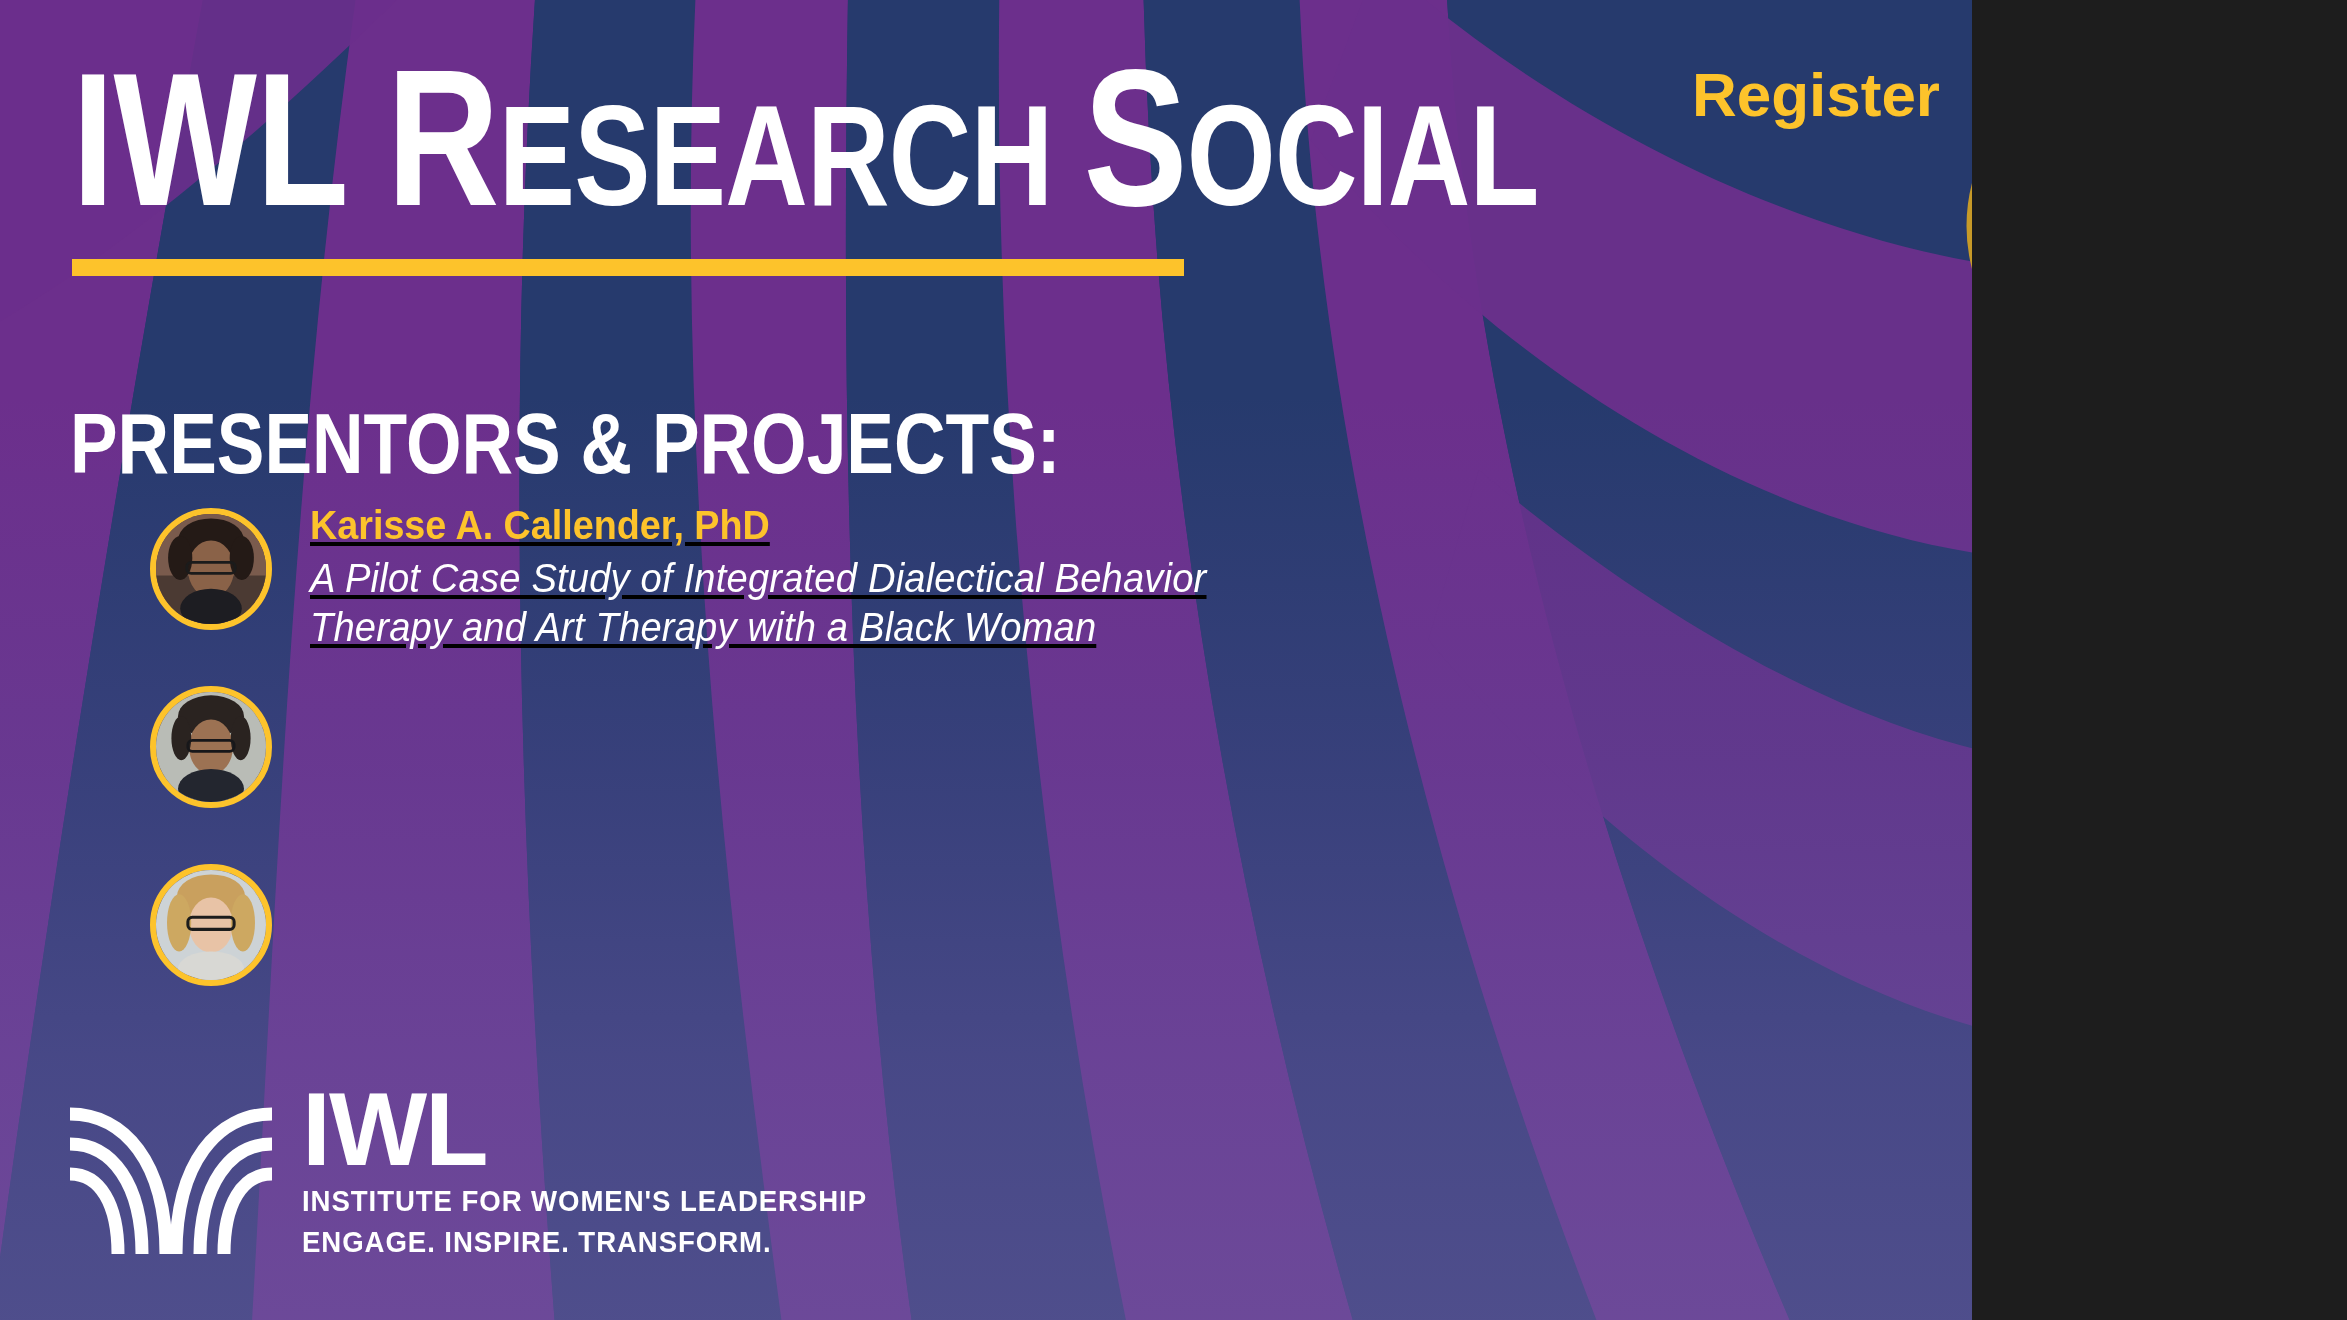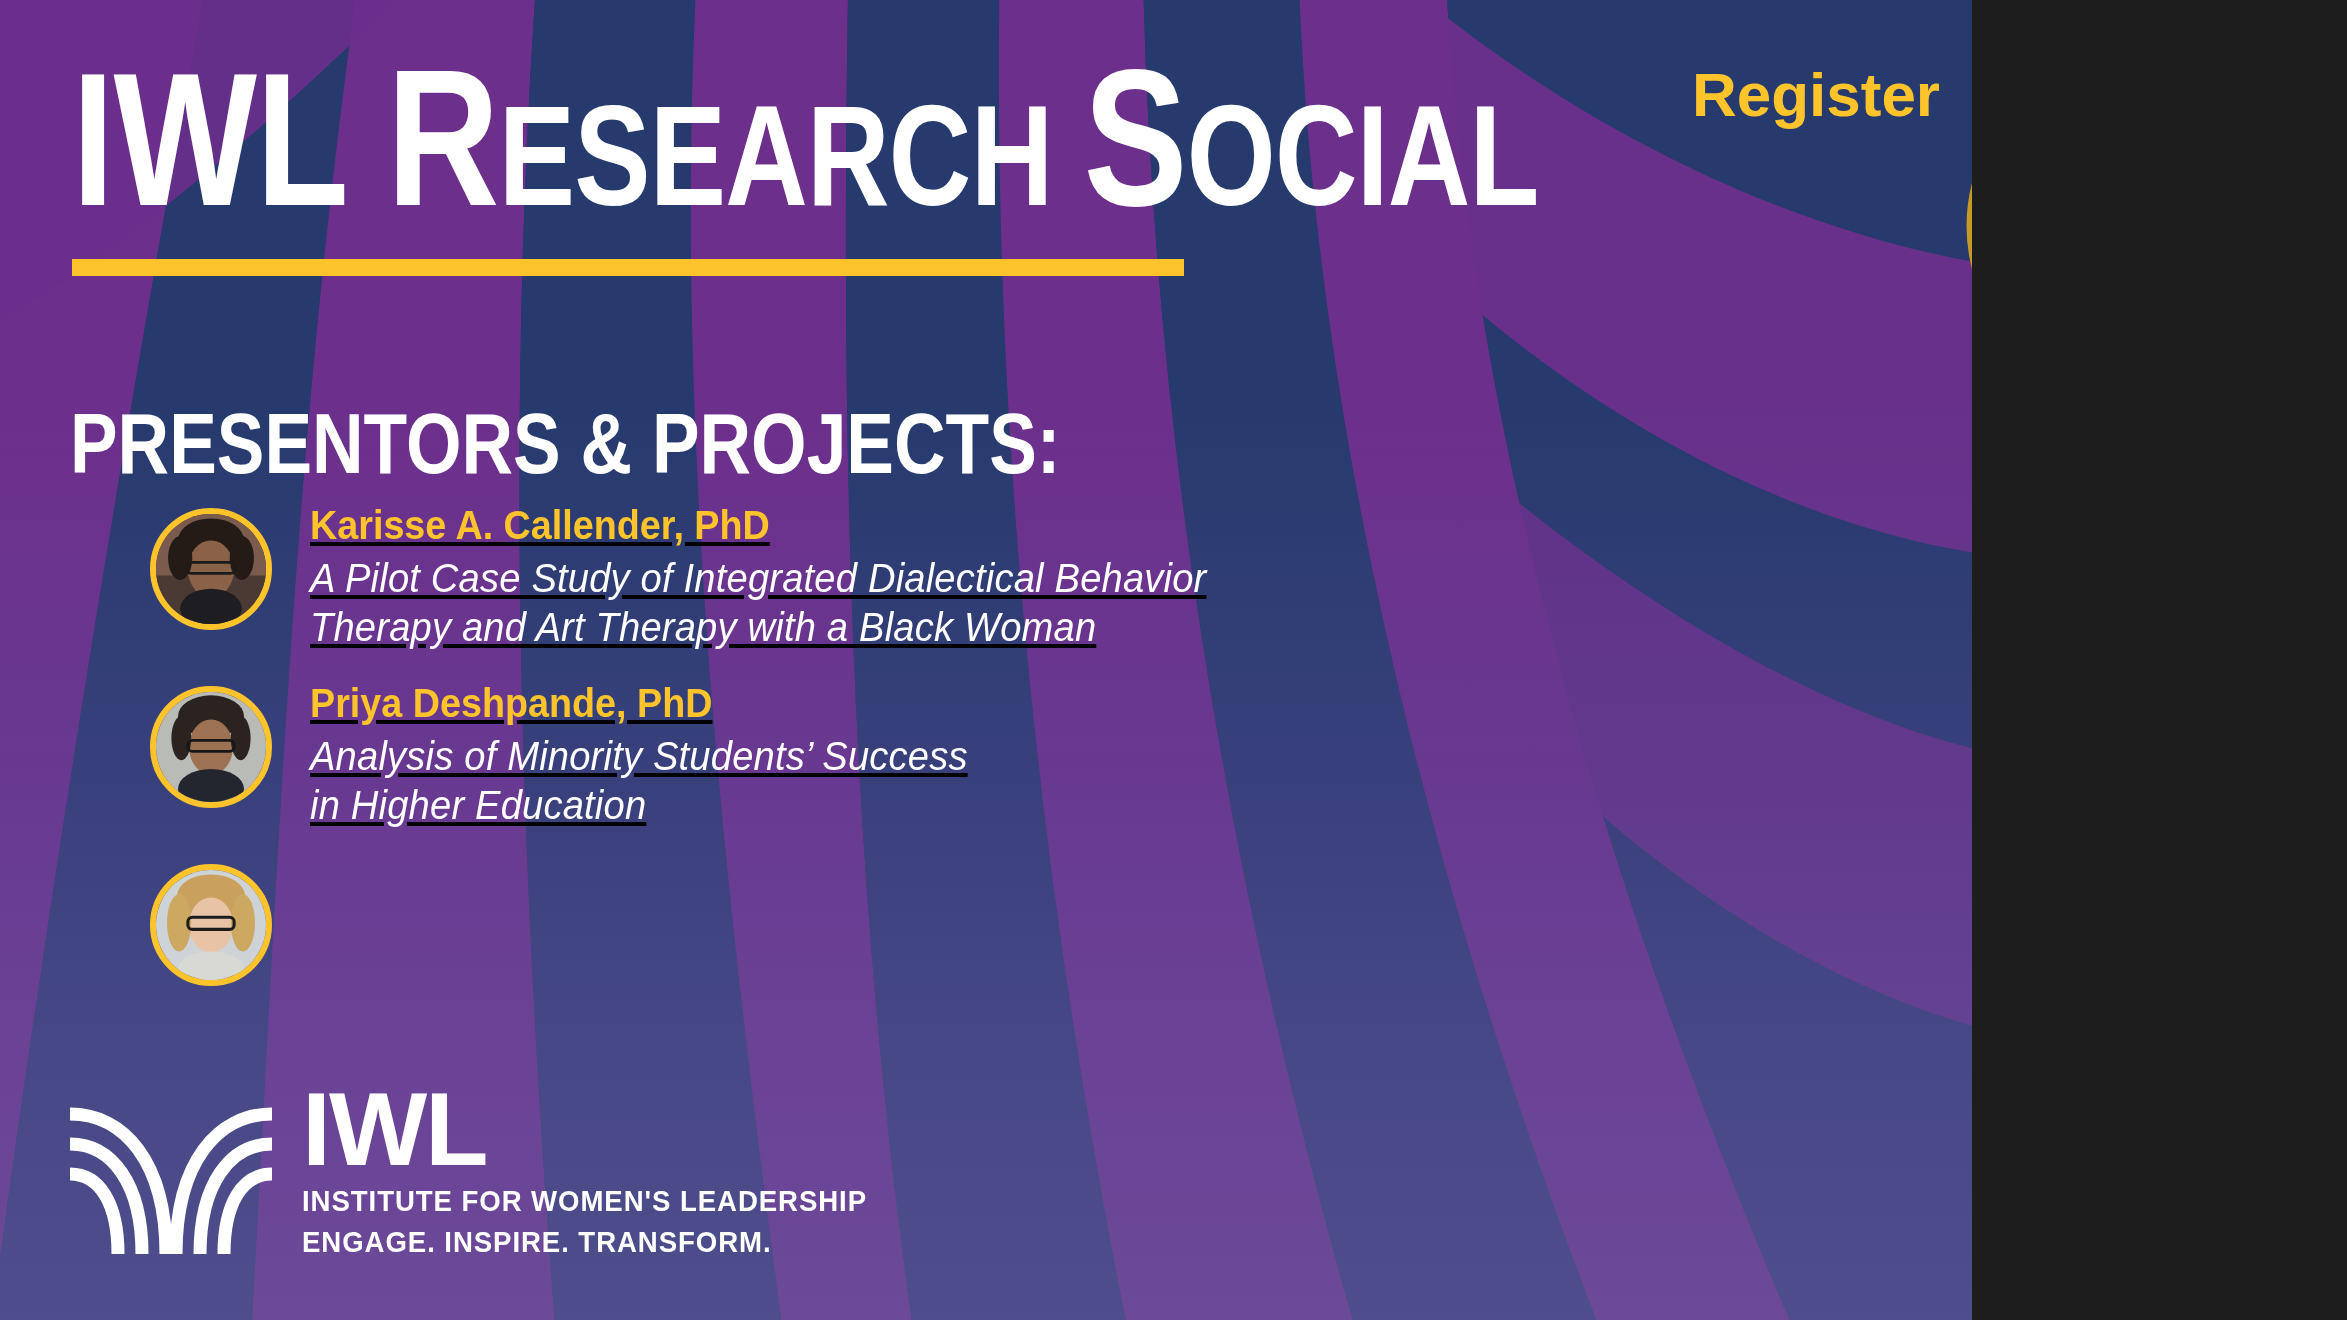--- a/index.html
+++ b/index.html
@@ -450,25 +450,20 @@
         <svg class="face" viewBox="0 0 100 100" aria-hidden="true">
           <rect width="100" height="100" fill="#b9bcb6"></rect>
           <ellipse cx="50" cy="22" rx="30" ry="19" fill="#2a2320"></ellipse>
           <ellipse cx="50" cy="50" rx="20" ry="25" fill="#9c7253"></ellipse>
           <ellipse cx="23" cy="42" rx="9" ry="20" fill="#2a2320"></ellipse>
           <ellipse cx="77" cy="42" rx="9" ry="20" fill="#2a2320"></ellipse>
           <rect x="29" y="44" width="42" height="10" rx="4" fill="none" stroke="#17171a" stroke-width="2.6"></rect>
           <ellipse cx="50" cy="88" rx="30" ry="18" fill="#23262f"></ellipse>
         </svg>
       </div>
-      <div class="ptxt">
-        <div class="pname">Priya Deshpande, PhD</div>
-        <div class="pproj">Analysis of Minority Students’ Success
-in Higher Education</div>
-      </div>
     </div>
 
     <div class="prow">
       <div class="avatar">
         <svg class="face" viewBox="0 0 100 100" aria-hidden="true">
           <rect width="100" height="100" fill="#cdd3d6"></rect>
           <ellipse cx="50" cy="24" rx="31" ry="20" fill="#c9a05e"></ellipse>
           <ellipse cx="50" cy="50" rx="20" ry="25" fill="#e8c3a6"></ellipse>
           <ellipse cx="21" cy="48" rx="11" ry="26" fill="#cda861"></ellipse>
           <ellipse cx="79" cy="48" rx="11" ry="26" fill="#cda861"></ellipse>

